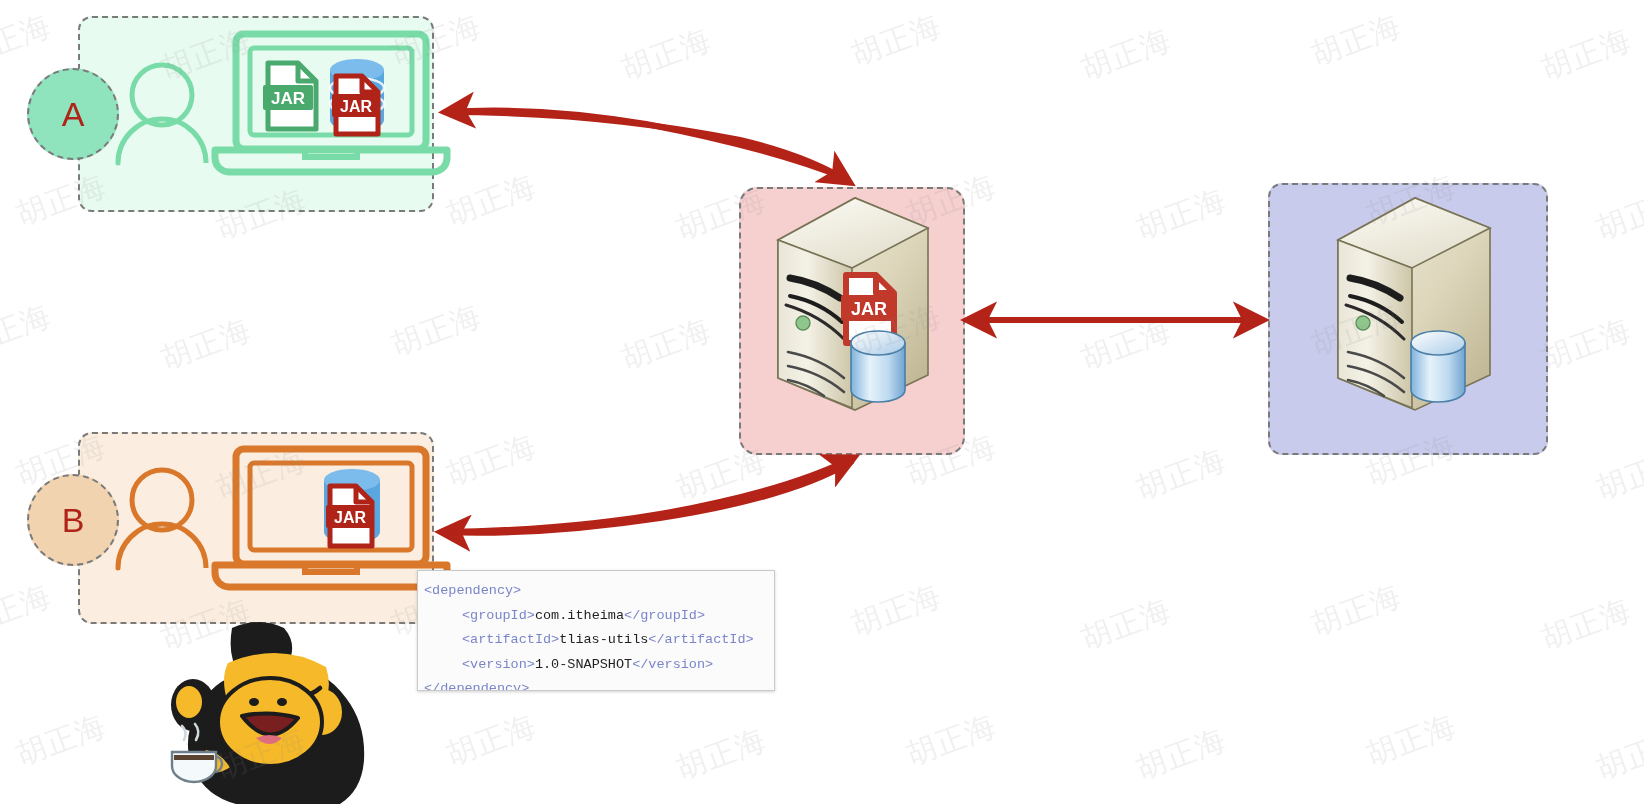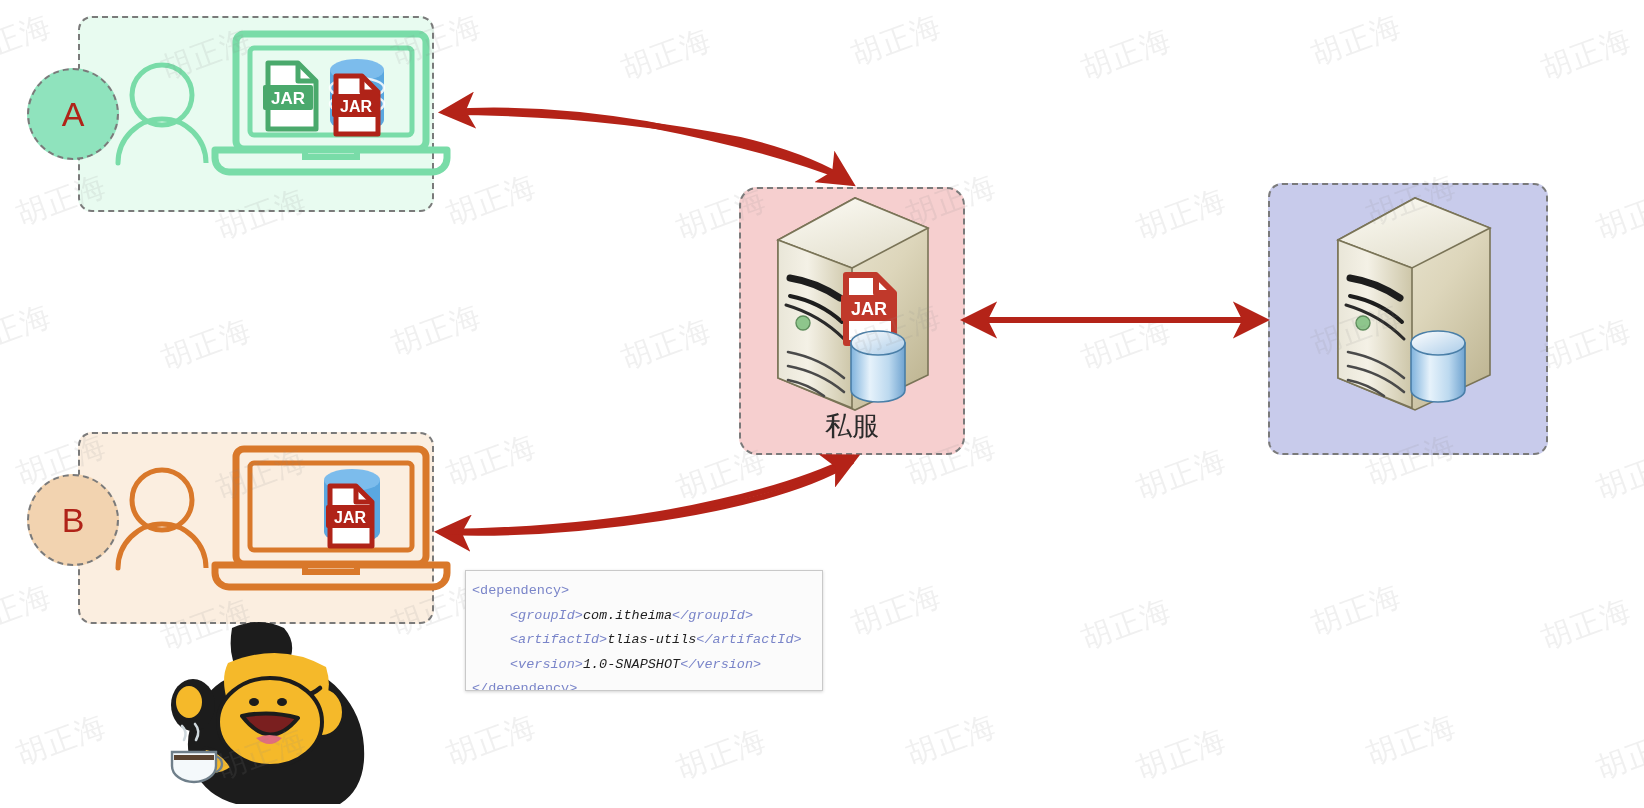--- a/index.html
+++ b/index.html
@@ -105,25 +105,24 @@
     box-shadow: 0 1px 3px rgba(0,0,0,0.18);
     box-sizing: border-box;
     padding: 8px 0 0 6px;
     z-index: 12;
     font-family: "Liberation Mono", "DejaVu Sans Mono", monospace;
     font-size: 13.5px;
     line-height: 24.5px;
     color: #222222;
     white-space: pre;
     overflow: hidden;
-    margin-left: 48px;
   }
   .tag { color: #7a85c9; }
   .txt { color: #1f1f1f; }
-  .indent { padding-left: 38px; font-style: italic; }
+  .indent { padding-left: 38px; }
   .code-line { display: block; }
 </style>
 </head>
 <body>
 
 <div id="stage">
 
   <div id="watermarks">
       <div class="wm" style="left: -40px; top: 20px;">胡正海</div>
       <div class="wm" style="left: 160px; top: 34px;">胡正海</div>
@@ -340,17 +339,16 @@
     <line x1="968" y1="320" x2="1262" y2="320" stroke="#b42318" stroke-width="6" marker-start="url(#ah)" marker-end="url(#ah)"></line>
 
     <path d="M851 462 Q790 498 660 518 Q540 536 442 532" fill="none" stroke="#b42318" stroke-width="6" stroke-linecap="round" marker-end="url(#ah)"></path>
 
     <path d="M442 532 Q600 530 720 502 Q800 484 853 458" fill="none" stroke="#b42318" stroke-width="6" stroke-linecap="round" marker-end="url(#ah)"></path>
   </svg>
 
   <div class="role-circle" id="circle-a">A</div>
   <div class="role-circle" id="circle-b">B</div>
 
-  <div class="node-caption" style="left:739px; top:408px; width:226px;">私服</div>
 
   <div id="code-panel"><span class="code-line"><span class="tag">&lt;dependency&gt;</span></span><span class="code-line indent"><span class="tag">&lt;groupId&gt;</span><span class="txt">com.itheima</span><span class="tag">&lt;/groupId&gt;</span></span><span class="code-line indent"><span class="tag">&lt;artifactId&gt;</span><span class="txt">tlias-utils</span><span class="tag">&lt;/artifactId&gt;</span></span><span class="code-line indent"><span class="tag">&lt;version&gt;</span><span class="txt">1.0-SNAPSHOT</span><span class="tag">&lt;/version&gt;</span></span><span class="code-line"><span class="tag">&lt;/dependency&gt;</span></span></div>
 
 </div>
 
 </body></html>

